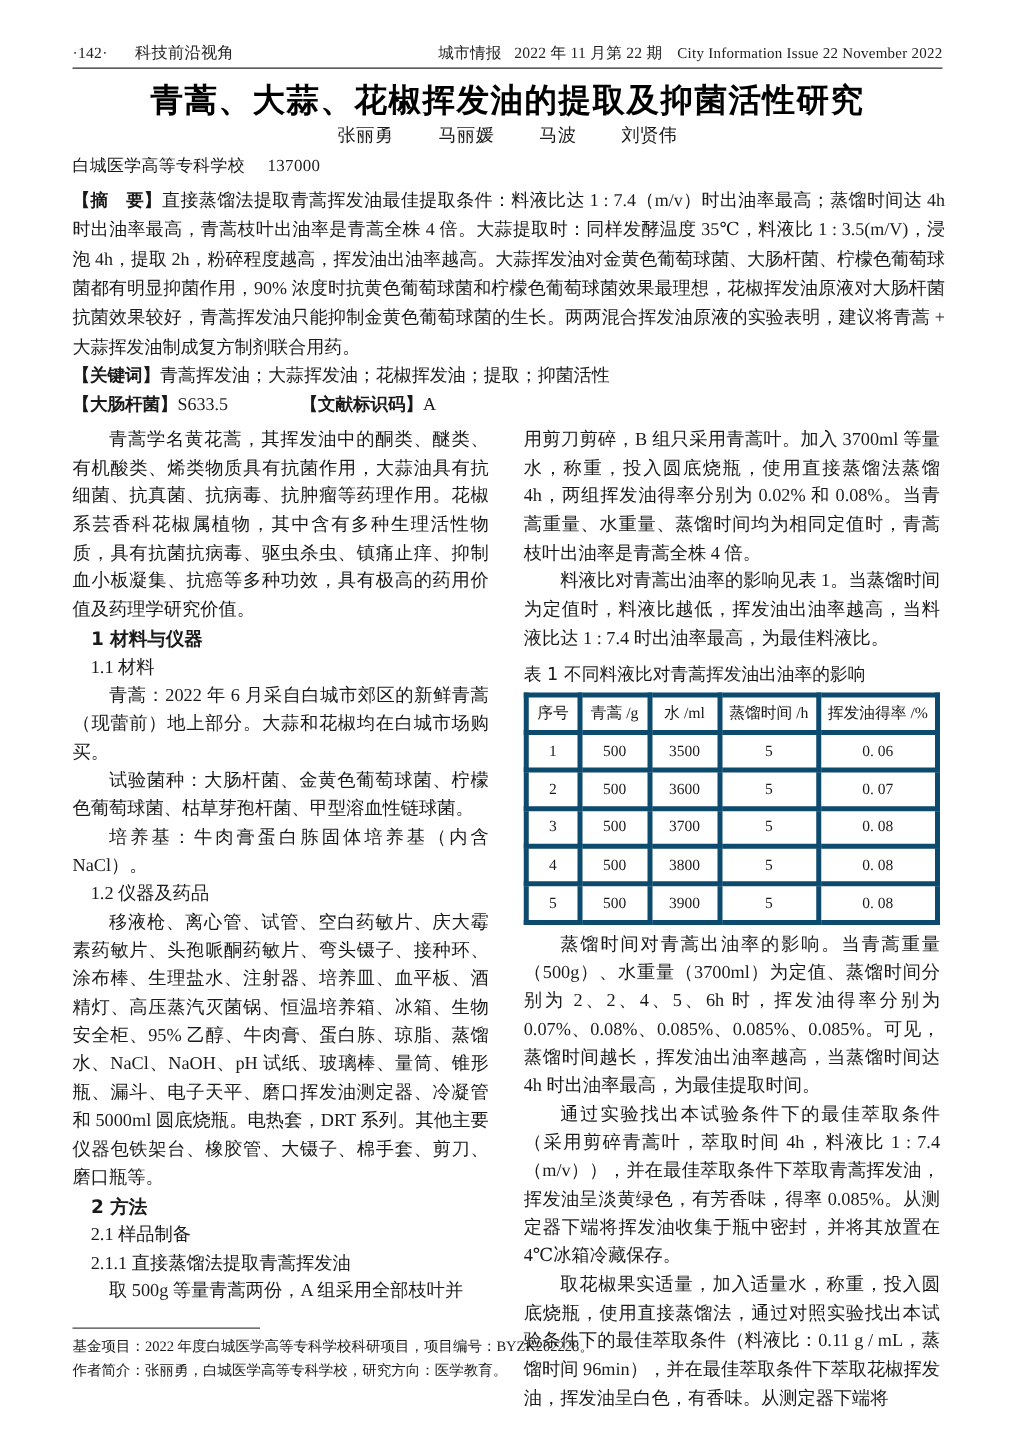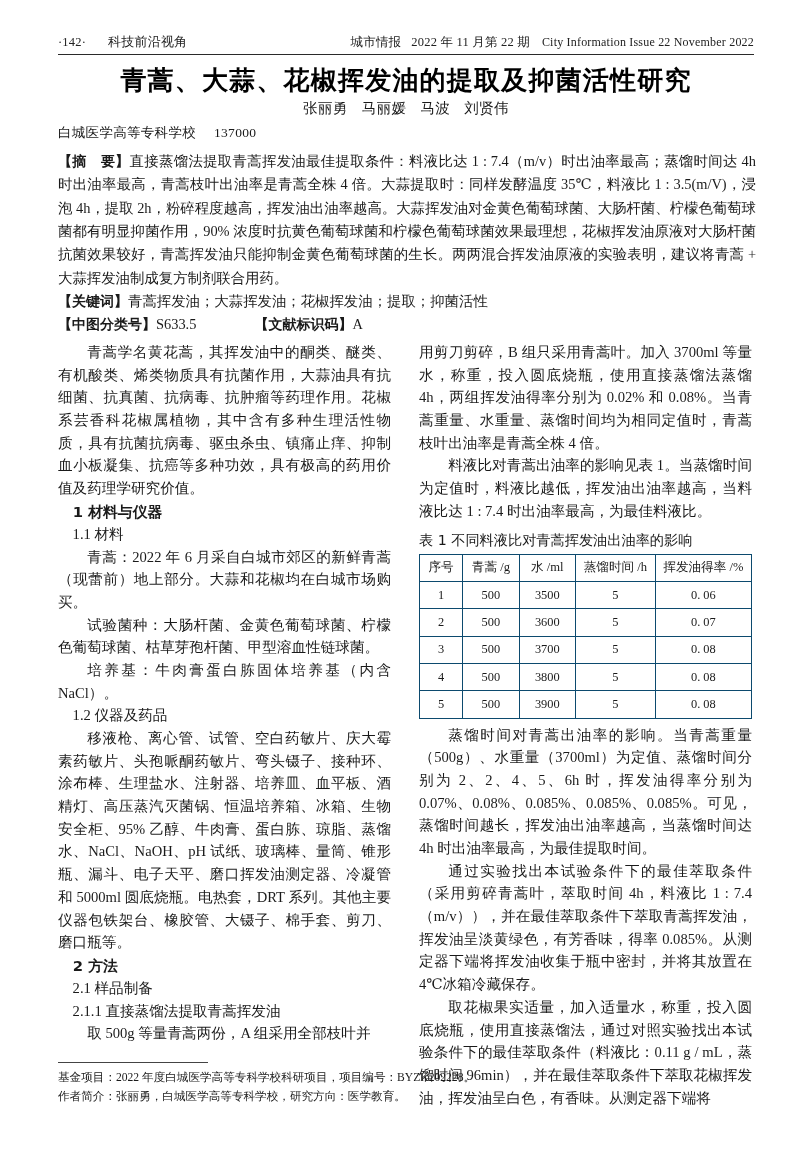--- a/index.html
+++ b/index.html
@@ -77,21 +77,21 @@
   }
   .authors {
     position: absolute;
     left: 58px;
     right: 58px;
     top: 99px;
     text-align: center;
     font-size: 14.5px;
     letter-spacing: 0.4px;
   }
-  .authors span { margin: 0 7px; }
+  .authors span { margin: 0 18px; }
   .affil {
     position: absolute;
     left: 58px;
     right: 58px;
     top: 124px;
     font-size: 13.5px;
     letter-spacing: 0.3px;
   }
   .affil .zip { margin-left: 18px; }
 
@@ -157,21 +157,21 @@
     text-indent: 0;
     font-family: "DejaVu Sans", "Liberation Sans", sans-serif;
   }
   table.data {
     border-collapse: collapse;
     width: 100%;
     font-size: 12.4px;
     margin-bottom: 5px;
   }
   table.data th, table.data td {
-    border: 1px solid #0c4a6e;
+    border: 4px solid #0c4a6e;
     text-align: center;
     padding: 3.5px 2px;
     font-weight: normal;
     font-family: "Liberation Serif", "DejaVu Serif", serif;
   }
   table.data th { font-size: 12.6px; }
   table.data col.c0 { width: 13%; }
   table.data col.c1 { width: 17%; }
   table.data col.c2 { width: 17%; }
   table.data col.c3 { width: 24%; }
@@ -215,21 +215,21 @@
   <div class="authors">
     <span>张丽勇</span><span>马丽媛</span><span>马波</span><span>刘贤伟</span>
   </div>
   <div class="affil">
     <span>白城医学高等专科学校</span><span class="zip">137000</span>
   </div>
 
   <div class="abs-block">
     <p><span class="lab">【摘　要】</span><span>直接蒸馏法提取青蒿挥发油最佳提取条件：料液比达 1 : 7.4（m/v）时出油率最高；蒸馏时间达 4h 时出油率最高，青蒿枝叶出油率是青蒿全株 4 倍。大蒜提取时：同样发酵温度 35℃，料液比 1 : 3.5(m/V)，浸泡 4h，提取 2h，粉碎程度越高，挥发油出油率越高。大蒜挥发油对金黄色葡萄球菌、大肠杆菌、柠檬色葡萄球菌都有明显抑菌作用，90% 浓度时抗黄色葡萄球菌和柠檬色葡萄球菌效果最理想，花椒挥发油原液对大肠杆菌抗菌效果较好，青蒿挥发油只能抑制金黄色葡萄球菌的生长。两两混合挥发油原液的实验表明，建议将青蒿 + 大蒜挥发油制成复方制剂联合用药。</span></p>
     <p class="abs-kw"><span class="lab">【关键词】</span><span>青蒿挥发油；大蒜挥发油；花椒挥发油；提取；抑菌活性</span></p>
-    <p class="clsline"><span class="lab">【中图分类号】</span><span>S633.5</span><span class="gap"></span><span class="lab">【文献标识码】</span><span>A</span></p>
+    <p class="clsline"><span class="lab">【大肠杆菌】</span><span>S633.5</span><span class="gap"></span><span class="lab">【文献标识码】</span><span>A</span></p>
   </div>
 
   <div class="col col-left">
     <p>青蒿学名黄花蒿，其挥发油中的酮类、醚类、有机酸类、烯类物质具有抗菌作用，大蒜油具有抗细菌、抗真菌、抗病毒、抗肿瘤等药理作用。花椒系芸香科花椒属植物，其中含有多种生理活性物质，具有抗菌抗病毒、驱虫杀虫、镇痛止痒、抑制血小板凝集、抗癌等多种功效，具有极高的药用价值及药理学研究价值。</p>
     <h3>1 材料与仪器</h3>
     <h4>1.1 材料</h4>
     <p>青蒿：2022 年 6 月采自白城市郊区的新鲜青蒿（现蕾前）地上部分。大蒜和花椒均在白城市场购买。</p>
     <p>试验菌种：大肠杆菌、金黄色葡萄球菌、柠檬色葡萄球菌、枯草芽孢杆菌、甲型溶血性链球菌。</p>
     <p>培养基：牛肉膏蛋白胨固体培养基（内含 NaCl）。</p>
     <h4>1.2 仪器及药品</h4>

